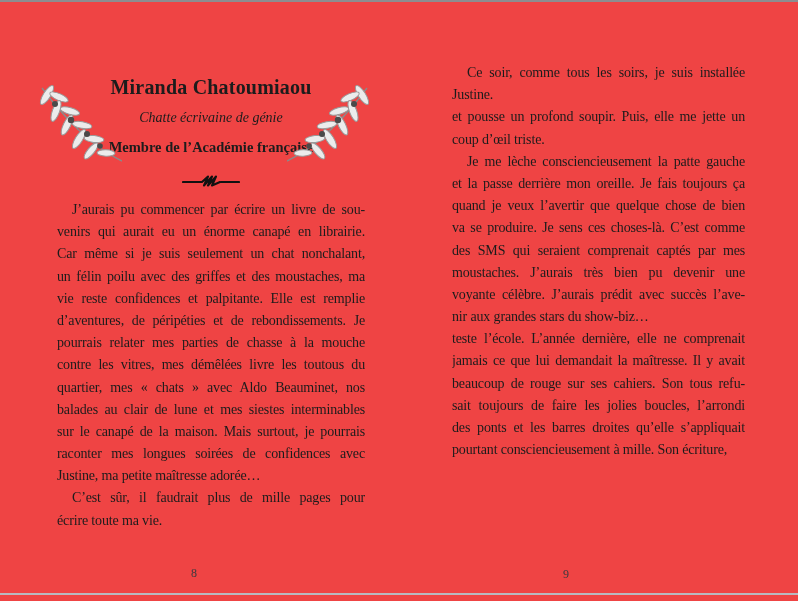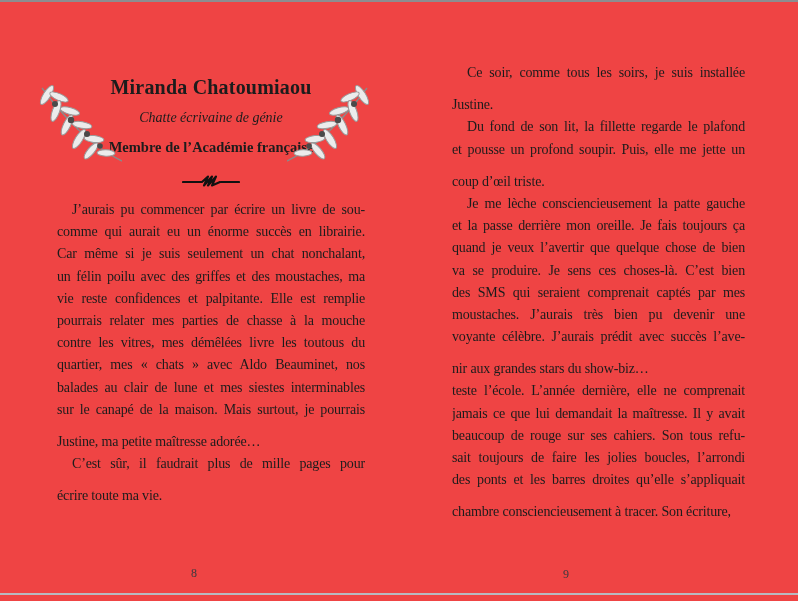--- a/index.html
+++ b/index.html
@@ -49,21 +49,21 @@
   .body-text { margin-top: 10px; }
   .page-right .body-text { margin-top: 0; }
   .para { margin: 0; }
   .line {
     height: 22.2px; line-height: 22.2px;
     font-size: 14px; letter-spacing: -0.15px;
     text-align: justify; text-align-last: justify;
     overflow: hidden; white-space: normal;
   }
   .line.indent { padding-left: 15px; }
-  .line.last { text-align-last: left; margin-top: 10px; }
+  .line.last { text-align-last: left; }
 
   .page-num {
     position: absolute; font-size: 12px; color: #3a3a3e;
     width: 20px; text-align: center;
   }
   .page-num-left  { left: 184px; top: 566px; }
   .page-num-right { left: 556px; top: 567px; }
 </style>
 </head>
 <body>
@@ -129,66 +129,67 @@
       <p class="affiliation">Membre de l’Académie française</p>
 
       <svg class="divider" width="58" height="16" viewBox="0 0 58 16" xmlns="http://www.w3.org/2000/svg">
         <path d="M1,9 H19 M20,9 L26,3.5 L22,12.5 L30,3.5 L26,12.5 L34,3.5 L30,12.5 L38,9 M39,9 H57" stroke="#111111" stroke-width="2.1" fill="none" stroke-linecap="round" stroke-linejoin="round"></path>
       </svg>
     </div>
 
     <div class="body-text">
         <div class="para">
           <div class="line indent">J’aurais pu commencer par écrire un livre de sou-</div>
-          <div class="line">comme qui aurait eu un énorme succès en librairie.</div>
+          <div class="line">venirs qui aurait eu un énorme canapé en librairie.</div>
           <div class="line">Car même si je suis seulement un chat nonchalant,</div>
           <div class="line">un félin poilu avec des griffes et des moustaches, ma</div>
           <div class="line">vie reste confidences et palpitante. Elle est remplie</div>
+          <div class="line">d’aventures, de péripéties et de rebondissements. Je</div>
           <div class="line">pourrais relater mes parties de chasse à la mouche</div>
           <div class="line">contre les vitres, mes démêlées livre les toutous du</div>
           <div class="line">quartier, mes « chats » avec Aldo Beauminet, nos</div>
           <div class="line">balades au clair de lune et mes siestes interminables</div>
           <div class="line">sur le canapé de la maison. Mais surtout, je pourrais</div>
+          <div class="line">raconter mes longues soirées de confidences avec</div>
           <div class="line last">Justine, ma petite maîtresse adorée…</div>
         </div>
         <div class="para">
           <div class="line indent">C’est sûr, il faudrait plus de mille pages pour</div>
           <div class="line last">écrire toute ma vie.</div>
         </div>
       </div>
   </div>
 
   <div class="page-col page-right">
     <div class="body-text">
         <div class="para">
           <div class="line indent">Ce soir, comme tous les soirs, je suis installée</div>
           <div class="line last">Justine.</div>
         </div>
         <div class="para">
-          <div class="line indent">Du fond de son lit, la fillette regarde le plafond</div>
           <div class="line">et pousse un profond soupir. Puis, elle me jette un</div>
           <div class="line last">coup d’œil triste.</div>
         </div>
         <div class="para">
           <div class="line indent">Je me lèche consciencieusement la patte gauche</div>
           <div class="line">et la passe derrière mon oreille. Je fais toujours ça</div>
           <div class="line">quand je veux l’avertir que quelque chose de bien</div>
-          <div class="line">va se produire. Je sens ces choses-là. C’est bien</div>
+          <div class="line">va se produire. Je sens ces choses-là. C’est comme</div>
           <div class="line">des SMS qui seraient comprenait captés par mes</div>
           <div class="line">moustaches. J’aurais très bien pu devenir une</div>
           <div class="line">voyante célèbre. J’aurais prédit avec succès l’ave-</div>
           <div class="line last">nir aux grandes stars du show-biz…</div>
         </div>
         <div class="para">
           <div class="line">teste l’école. L’année dernière, elle ne comprenait</div>
           <div class="line">jamais ce que lui demandait la maîtresse. Il y avait</div>
           <div class="line">beaucoup de rouge sur ses cahiers. Son tous refu-</div>
           <div class="line">sait toujours de faire les jolies boucles, l’arrondi</div>
           <div class="line">des ponts et les barres droites qu’elle s’appliquait</div>
-          <div class="line last">chambre consciencieusement à tracer. Son écriture,</div>
+          <div class="line last">pourtant consciencieusement à mille. Son écriture,</div>
         </div>
       </div>
   </div>
 
   <div class="page-num page-num-left">8</div>
   <div class="page-num page-num-right">9</div>
 
   <div class="bottom-edge"></div>
 </div>
 

